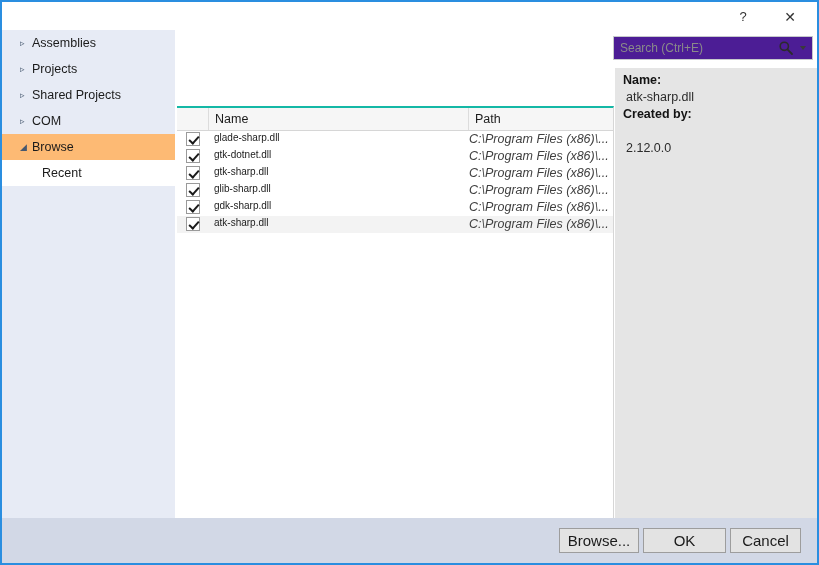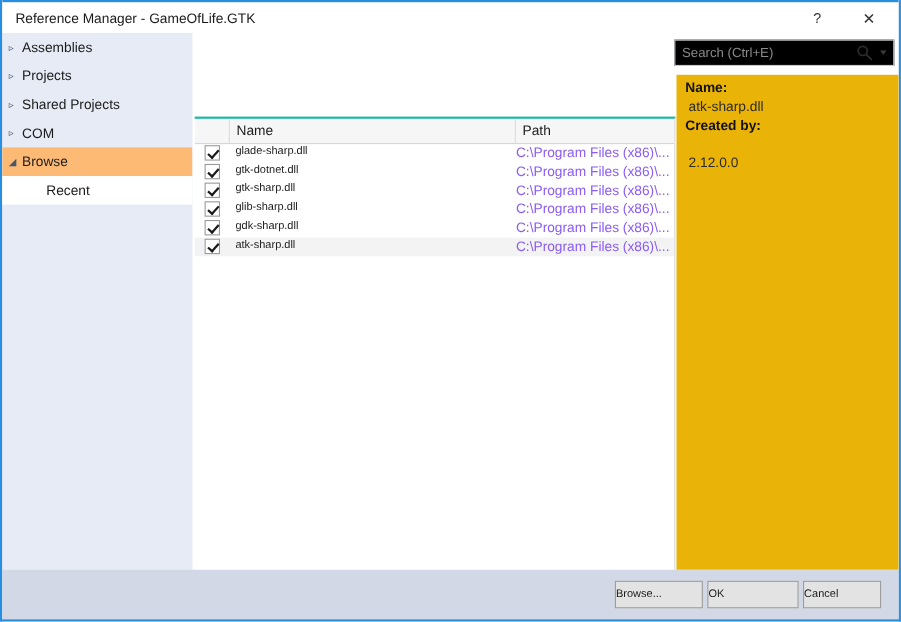--- a/index.html
+++ b/index.html
@@ -67,21 +67,21 @@
     left: 0;
     top: 30px;
     width: 173px;
     bottom: 45px;
     background: #e7ebf5;
   }
   .nav-item {
     position: relative;
     height: 26px;
     line-height: 26px;
-    padding-left: 6px;
+    padding-left: 18px;
     font-size: 12.5px;
     color: #1b1b1b;
     white-space: nowrap;
     cursor: default;
   }
   .nav-item.selected {
     background: #fdba74;
   }
   .nav-item.sub {
     background: #ffffff;
@@ -107,21 +107,21 @@
   }
 
   
   #searchbox {
     position: absolute;
     right: 4px;
     top: 6px;
     width: 200px;
     height: 24px;
     box-sizing: border-box;
-    background: #000000;
+    background: #4c1d95;
     border: 1px solid #c6c9cc;
   }
   #search-input-text {
     position: absolute;
     left: 6px;
     top: 4px;
     font-size: 12px;
     color: #8a8a8a;
     white-space: nowrap;
   }
@@ -222,32 +222,33 @@
     top: 1px;
     font-size: 10px;
     color: #1b1b1b;
     white-space: nowrap;
   }
   .cell-path {
     position: absolute;
     left: 292px;
     top: 1px;
     font-size: 12.5px;
-    color: #8b5cf6;
-    white-space: nowrap;
+    color: #404040;
+    white-space: nowrap;
+    font-style: italic;
   }
 
   
   #details {
     position: absolute;
     left: 440px;
     top: 38px;
     right: 0;
     bottom: 0;
-    background: #eab308;
+    background: #e5e5e5;
     padding: 4px 0 0 8px;
     box-sizing: border-box;
   }
   .det-label {
     font-size: 12.5px;
     font-weight: bold;
     color: #121212;
     line-height: 17px;
     white-space: nowrap;
   }
@@ -269,37 +270,36 @@
     background: #d2d8e6;
   }
   .dlg-btn {
     position: absolute;
     top: 10px;
     height: 25px;
     box-sizing: border-box;
     background: #e3e3e3;
     border: 1px solid #9d9d9d;
     font-family: "Liberation Sans", sans-serif;
-    font-size: 10px;
+    font-size: 15px;
     color: #1b1b1b;
-    text-align: left;
+    text-align: center;
     line-height: 23px;
     cursor: default;
   }
   #btn-browse { left: 557px; width: 80px; }
   #btn-ok     { left: 641px; width: 83px; }
   #btn-cancel { left: 728px; width: 71px; }
 </style>
 </head>
 <body>
 
 <div id="window">
 
   <div id="titlebar">
-    <div id="title-text">Reference Manager - GameOfLife.GTK</div>
     <div class="caption-btn" id="help-btn">?</div>
     <div class="caption-btn" id="close-btn">✕</div>
   </div>
 
   <div id="sidebar">
 
     <div class="nav-item">
       <span class="tri">▹</span><span class="nav-label">Assemblies</span>
     </div>
 

